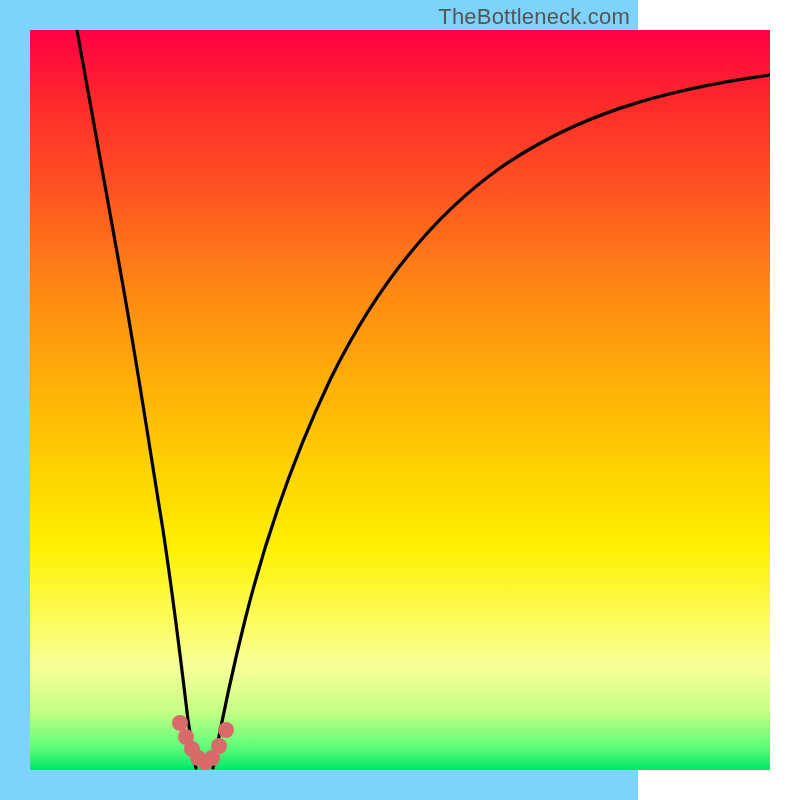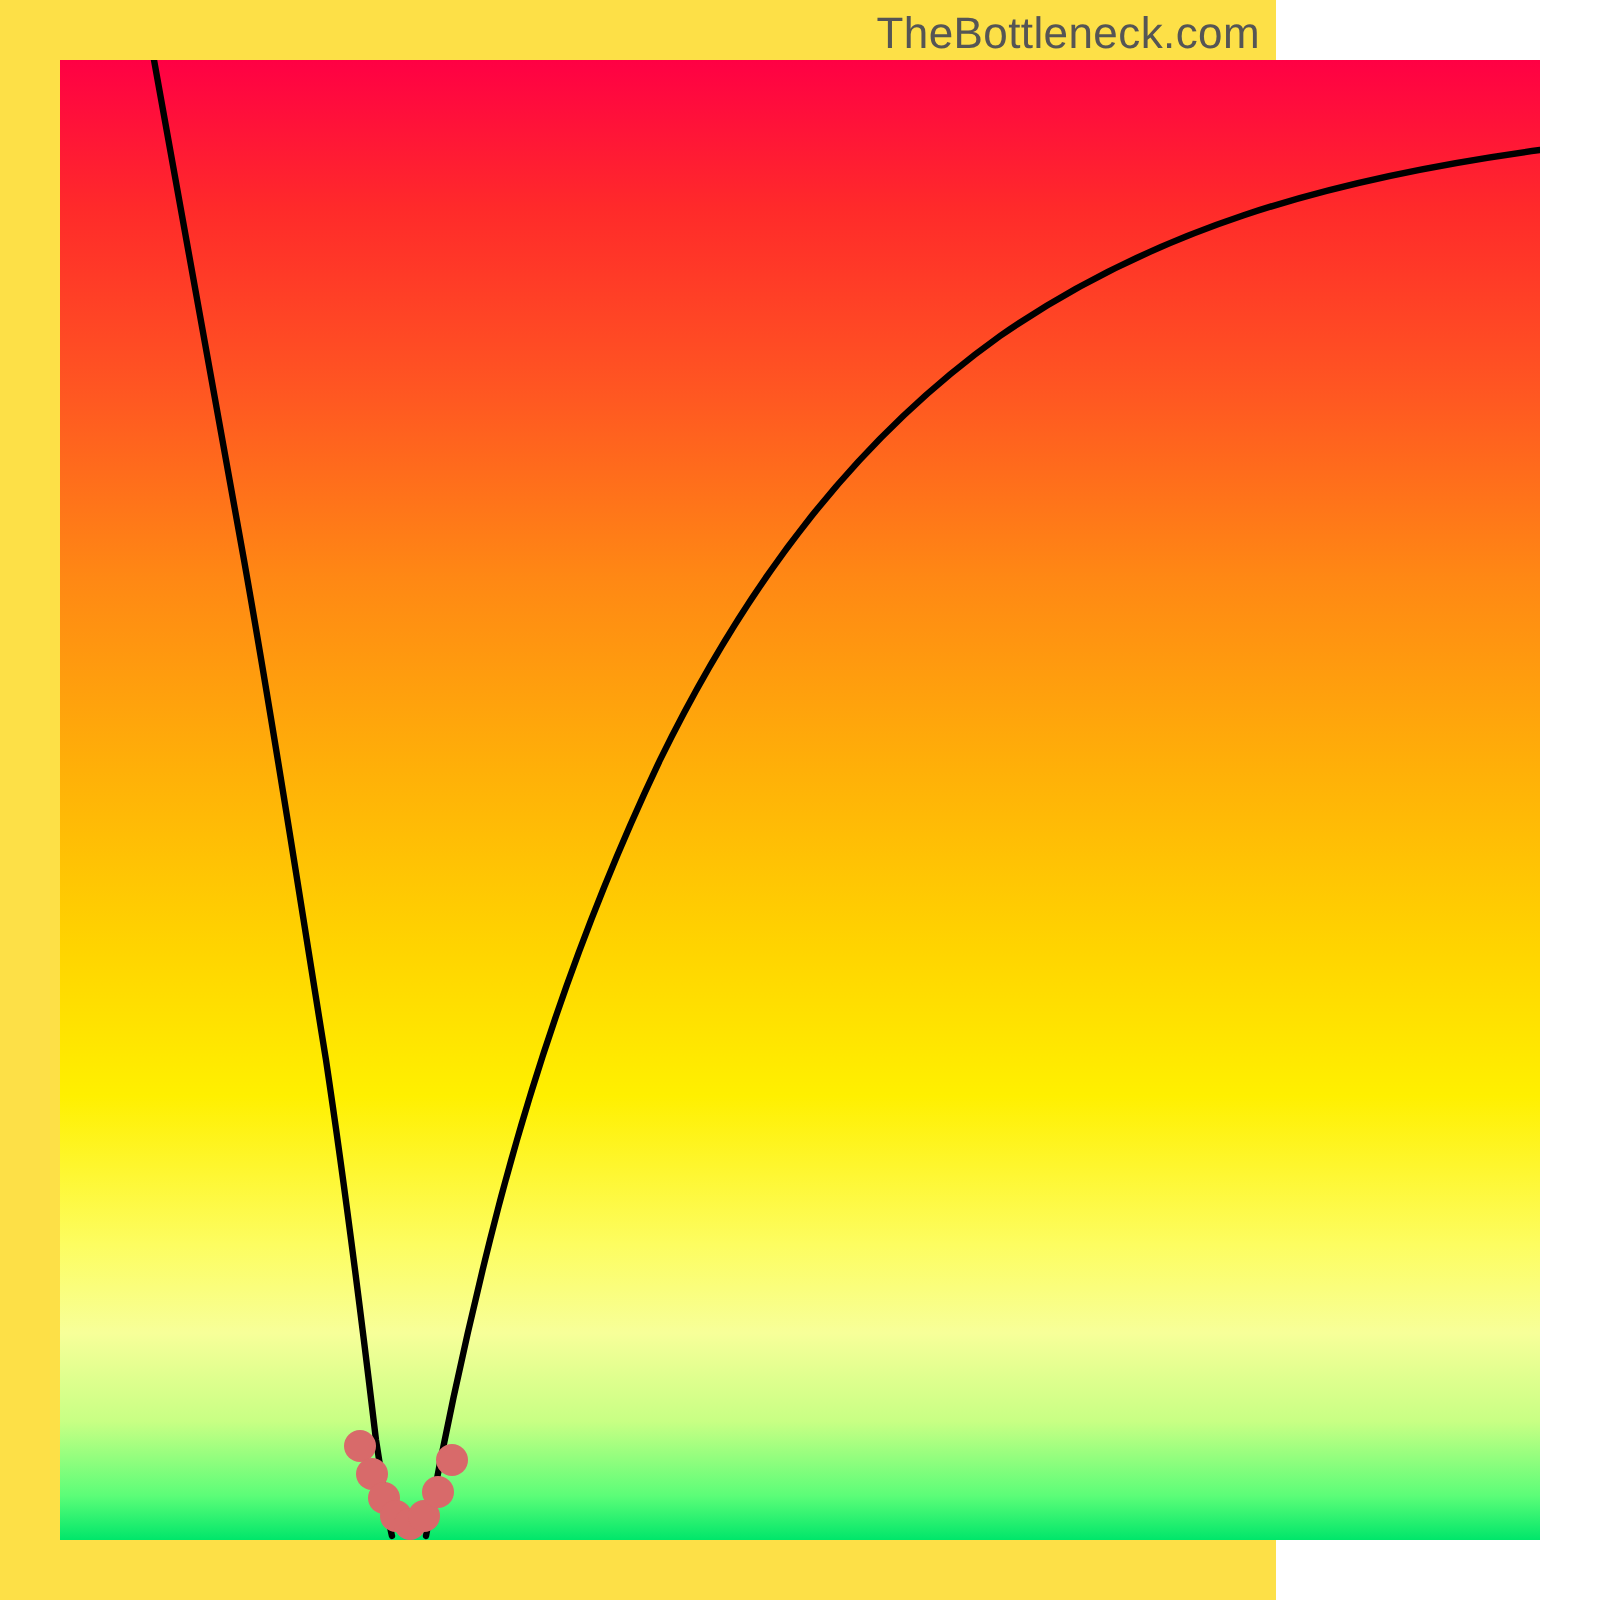--- a/index.html
+++ b/index.html
@@ -1,20 +1,20 @@
 <!DOCTYPE html>
 <html><head>
   <meta charset="utf-8">
   <style>
     * { margin: 0; padding: 0; box-sizing: border-box; }
     html, body { width: 800px; height: 800px; overflow: hidden; }
     .frame {
       width: 638px;
       height: 800px;
-      background: #fde047;
+      background: #7dd3fc;
       position: relative;
     }
     .plot-area {
       position: absolute;
       left: 30px;
       top: 30px;
       width: 740px;
       height: 740px;
       background: linear-gradient(
         to bottom,

